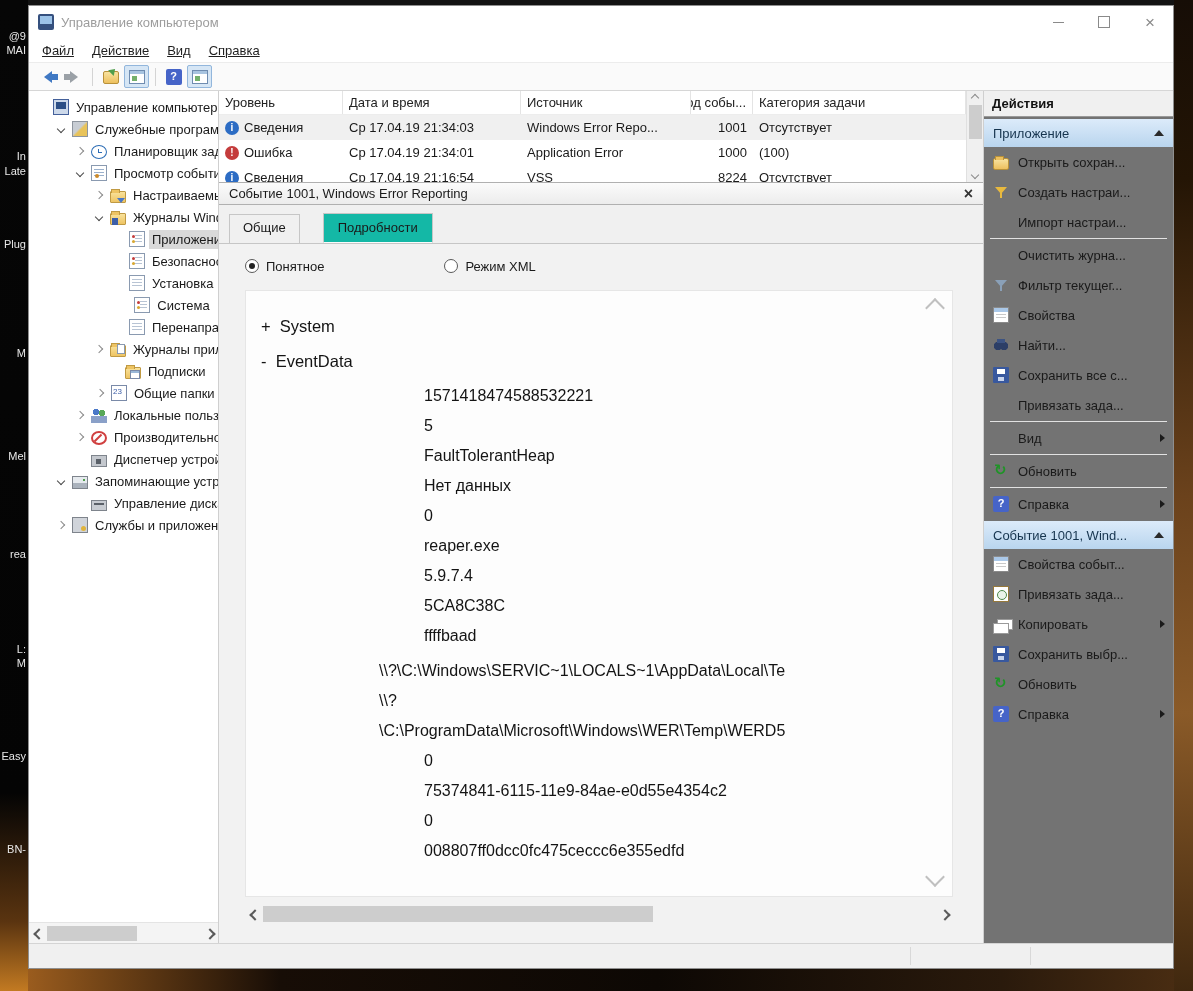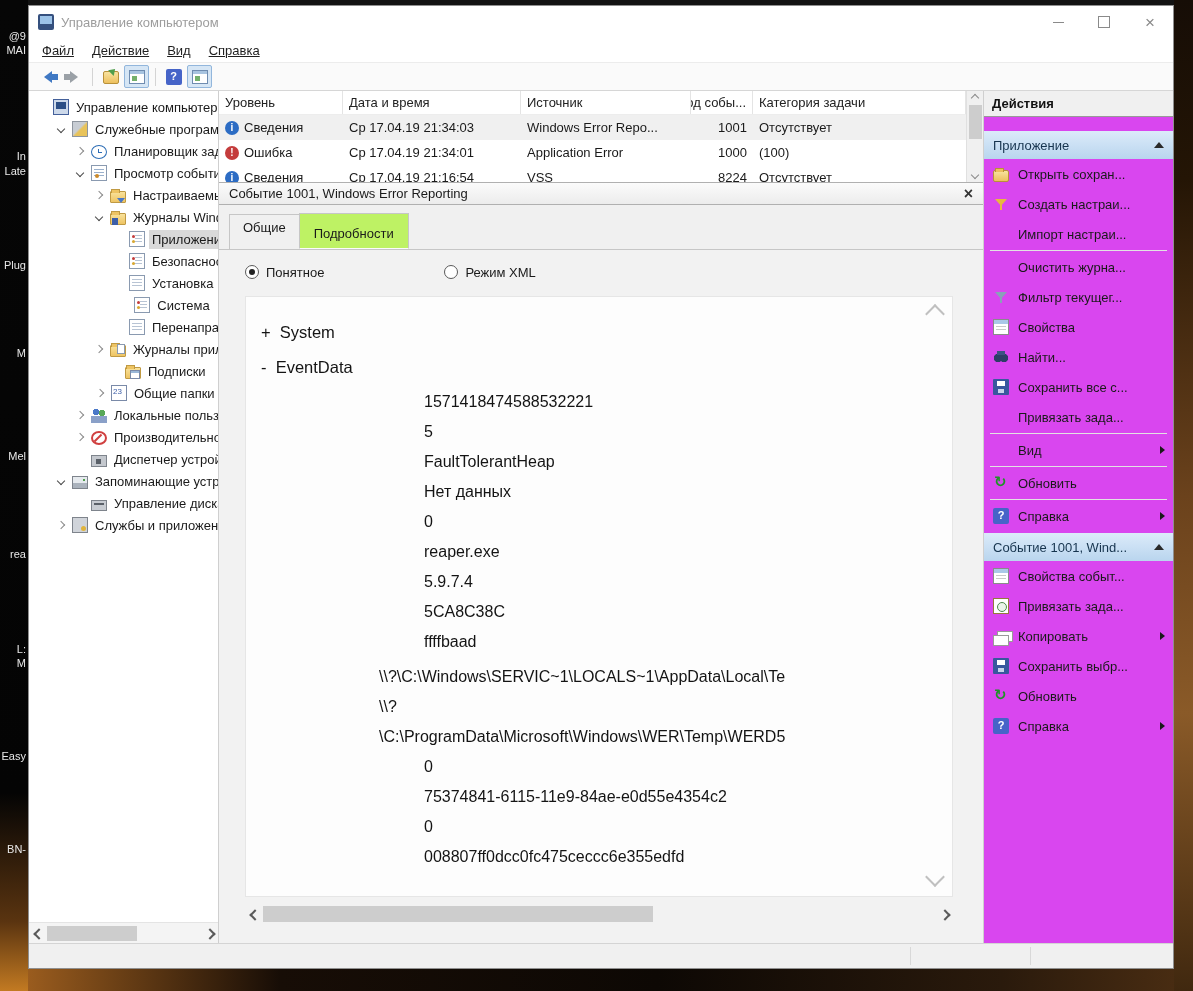--- a/index.html
+++ b/index.html
@@ -171,21 +171,21 @@
     display:flex;flex-direction:column;align-items:center;justify-content:space-between;padding:2px 0;}
   .vthumb{width:13px;height:34px;background:#cdcdcd;}
 
   
   .detail-head{height:23px;background:linear-gradient(#fbfbfb,#ececec);border-top:1px solid #b0b0b0;
     border-bottom:1px solid #b0b0b0;display:flex;align-items:center;padding:0 10px;font-size:13px;color:#1a1a1a;flex:0 0 23px;}
   .detail-close{margin-left:auto;font-size:16px;font-weight:bold;color:#333;line-height:1;}
   .tabstrip{display:flex;padding:8px 0 0 10px;background:#f0f0f0;flex:0 0 auto;}
   .tab{font-size:13px;padding:5px 13px 6px;border:1px solid #c6c6c6;background:#f0f0f0;color:#1a1a1a;
     position:relative;margin-right:-1px;top:1px;}
-  .tab.active{background:#bef264;z-index:2;border-bottom-color:#fbfbfb;padding:12px 14px 7px;top:0;}
+  .tab.active{background:#14b8a6;z-index:2;border-bottom-color:#fbfbfb;padding:6px 14px 7px;top:0;margin-left:24px;}
   .tab-body{flex:1;background:#f2f2f2;border-top:1px solid #c6c6c6;display:flex;flex-direction:column;
     min-height:0;padding:12px 30px 4px 26px;position:relative;}
   .radio-row{display:flex;align-items:center;font-size:13px;color:#1a1a1a;flex:0 0 20px;}
   .radio{width:14px;height:14px;border:1px solid #5a5a5a;border-radius:50%;background:#fff;position:relative;margin-right:7px;}
   .radio.checked::before{content:"";position:absolute;left:3px;top:3px;width:6px;height:6px;border-radius:50%;background:#222;}
   .radio-label{margin-right:0;}
   .radio-gap{width:120px;}
   .content-box{flex:1;background:#fdfdfd;margin-top:14px;position:relative;overflow:hidden;border:1px solid #e6e6e6;}
   .lines{padding-top:20px;}
   .line{white-space:pre;font-size:16px;line-height:30px;color:#141414;overflow:hidden;}
@@ -199,21 +199,21 @@
   .pan-chev .chev{width:22px;height:14px;}
   .pan-chev .chev::before{width:12px;height:12px;border-width:2px;border-color:#c0c0c0;left:4px;top:0;}
   .hscroll{height:22px;margin-top:6px;display:flex;align-items:center;flex:0 0 22px;}
   .hscroll .track{flex:1;height:16px;display:flex;}
   .hthumb{width:58%;height:16px;background:#cdcdcd;}
   .sarrow{width:18px;display:flex;justify-content:center;}
   .sarrow .chev::before{border-color:#5a5a5a;border-width:2px;width:6px;height:6px;}
   .below-scroll{flex:0 0 14px;}
 
   
-  .actions-panel{width:189px;flex:0 0 189px;background:#d946ef;display:flex;flex-direction:column;overflow:hidden;gap:12px;}
+  .actions-panel{width:189px;flex:0 0 189px;background:#737373;display:flex;flex-direction:column;overflow:hidden;}
   .actions-title{height:26px;background:#f0f0f0;border-bottom:1px solid #999;font-weight:bold;
     font-size:13px;color:#111;display:flex;align-items:center;padding:0 8px;flex:0 0 26px;}
   .group-header{height:28px;background:linear-gradient(#dcebfa,#b9d5ee);display:flex;align-items:center;
     padding:0 9px;font-size:13px;color:#16344e;margin-top:2px;flex:0 0 28px;}
   .collapse-tri{margin-left:auto;width:0;height:0;border-left:5px solid transparent;
     border-right:5px solid transparent;border-bottom:6px solid #2a2a2a;}
   .action-item{height:30px;display:flex;align-items:center;padding:0 8px 0 9px;font-size:13px;
     color:#1a1a1a;gap:9px;flex:0 0 30px;}
   .action-label{flex:1;white-space:nowrap;overflow:hidden;}
   .submenu-tri{width:0;height:0;border-top:4px solid transparent;border-bottom:4px solid transparent;
@@ -224,21 +224,21 @@
   .sb-div{position:absolute;top:3px;bottom:3px;width:1px;background:#d8d8d8;}
 </style>
 </head>
 <body>
 
 <div class="desk-left" id="desk-left">
     <span class="frag" style="top: 30px;">@9</span>
     <span class="frag" style="top: 44px;">MAI</span>
     <span class="frag" style="top: 150px;">In</span>
     <span class="frag" style="top: 165px;">Late</span>
-    <span class="frag" style="top: 259px;">Plug</span>
+    <span class="frag" style="top: 238px;">Plug</span>
     <span class="frag" style="top: 347px;">M</span>
     <span class="frag" style="top: 450px;">Mel</span>
     <span class="frag" style="top: 548px;">rea</span>
     <span class="frag" style="top: 643px;">L:</span>
     <span class="frag" style="top: 657px;">M</span>
     <span class="frag" style="top: 750px;">Easy</span>
     <span class="frag" style="top: 843px;">BN-</span>
   </div>
 <div class="desk-right"></div>
 <div class="desk-top"></div>

